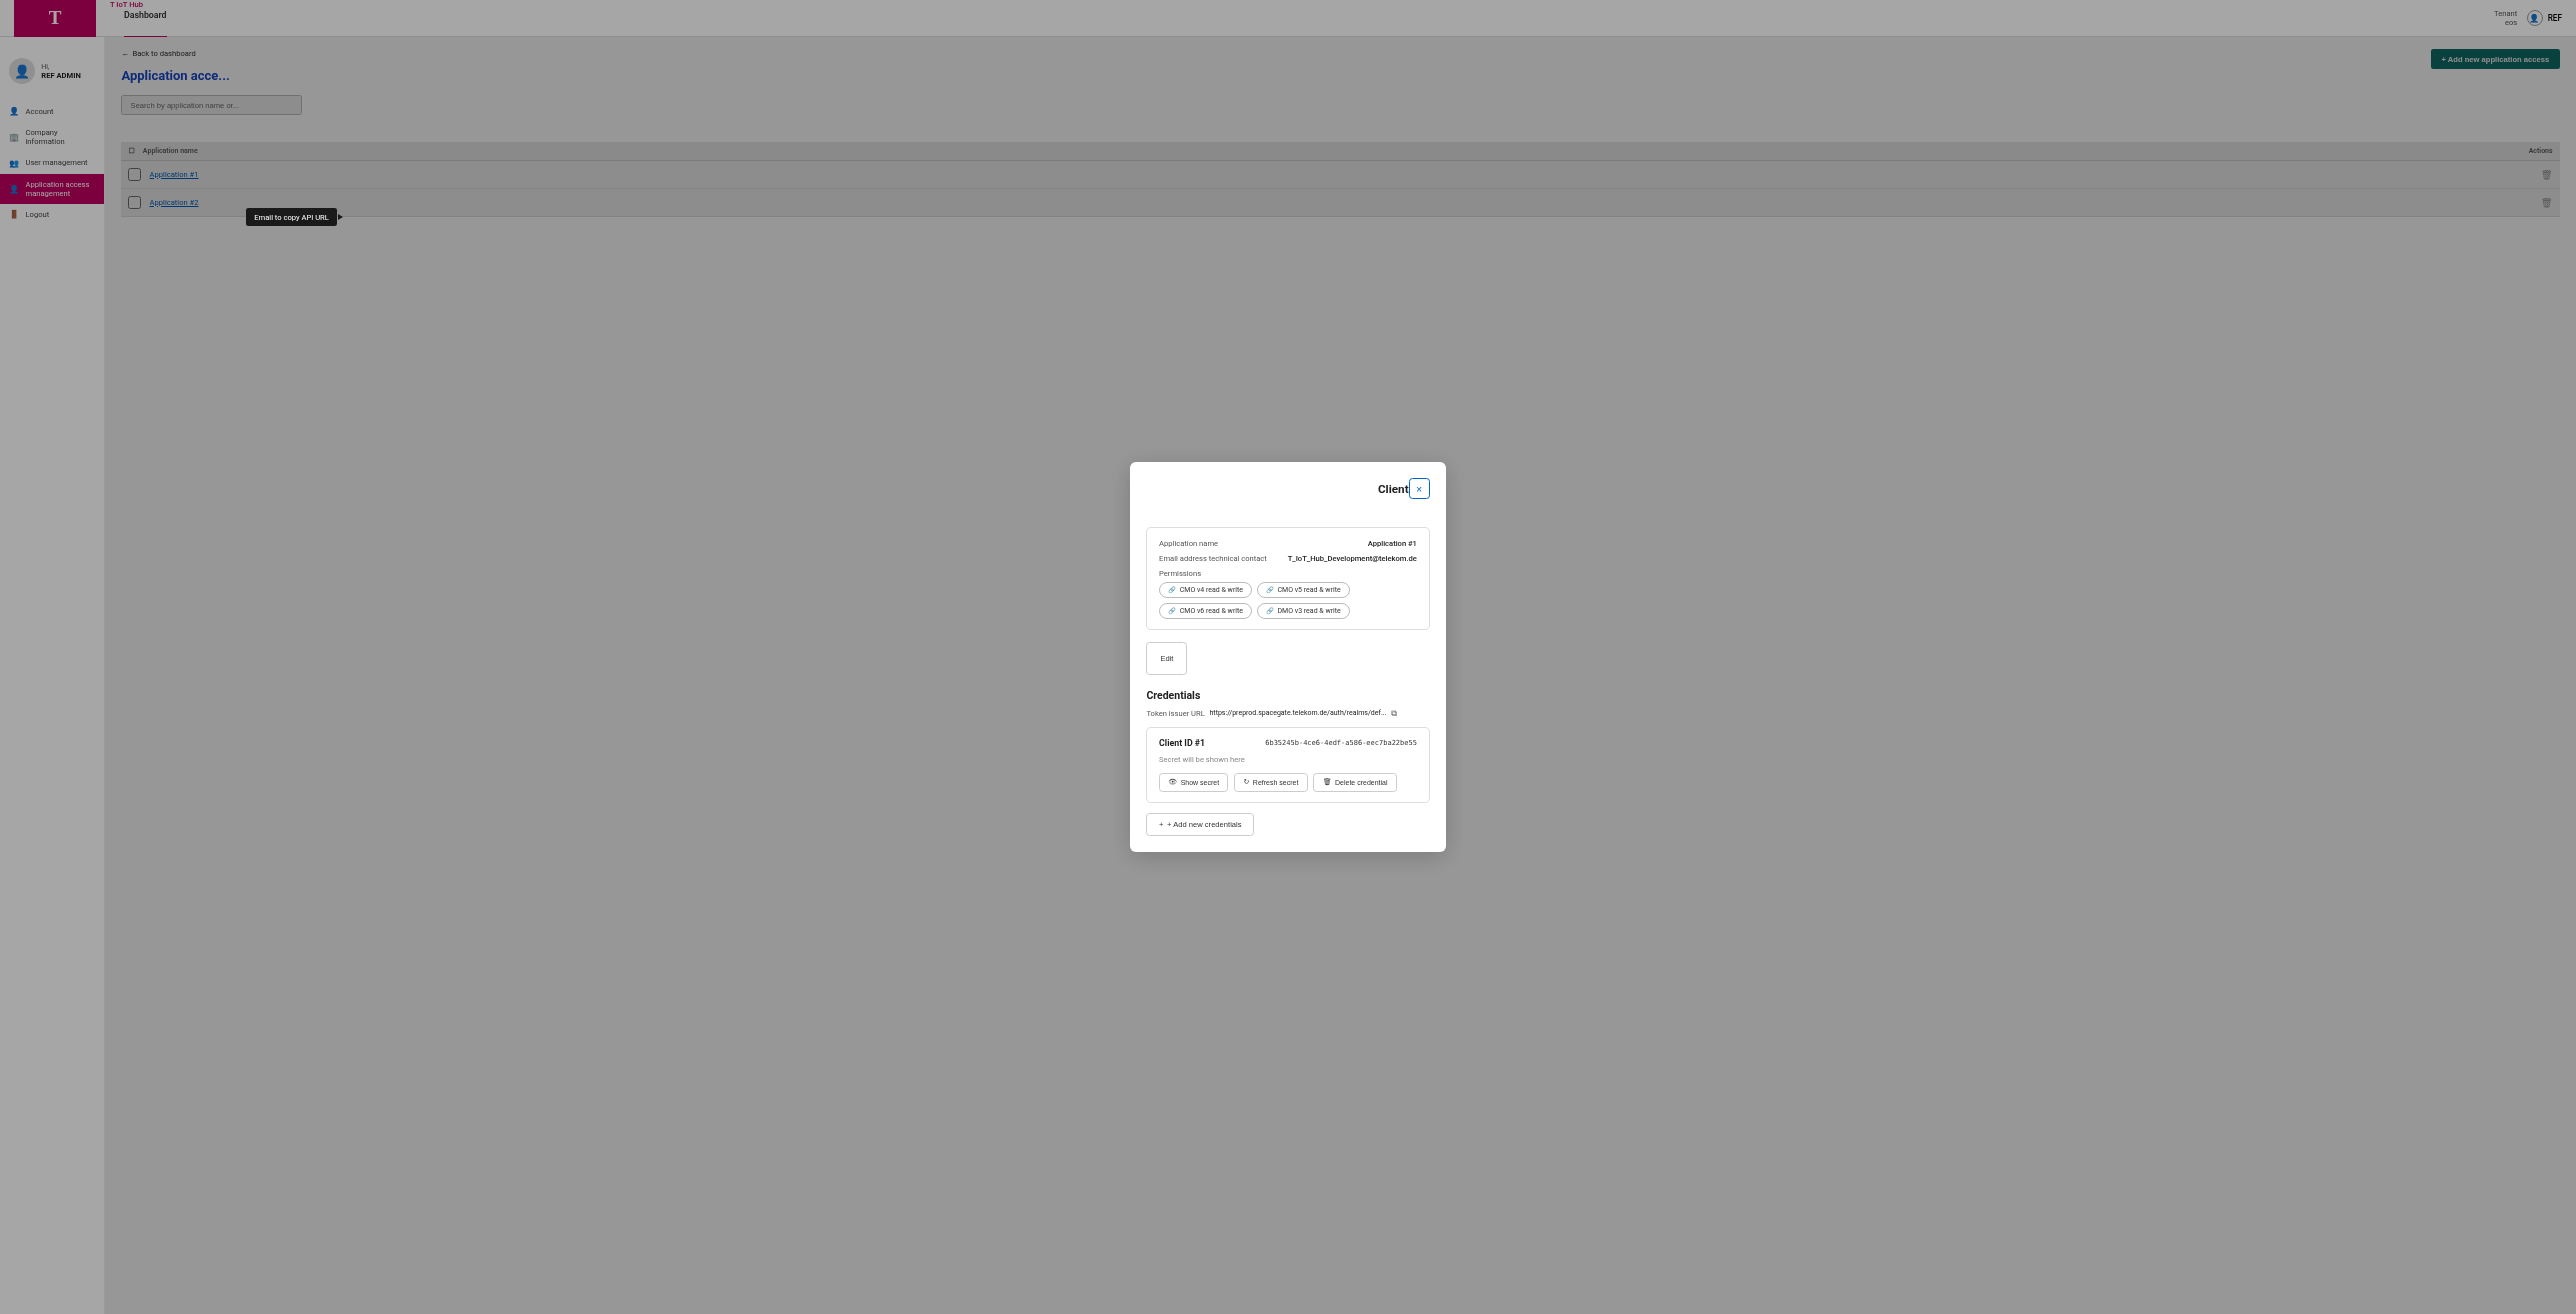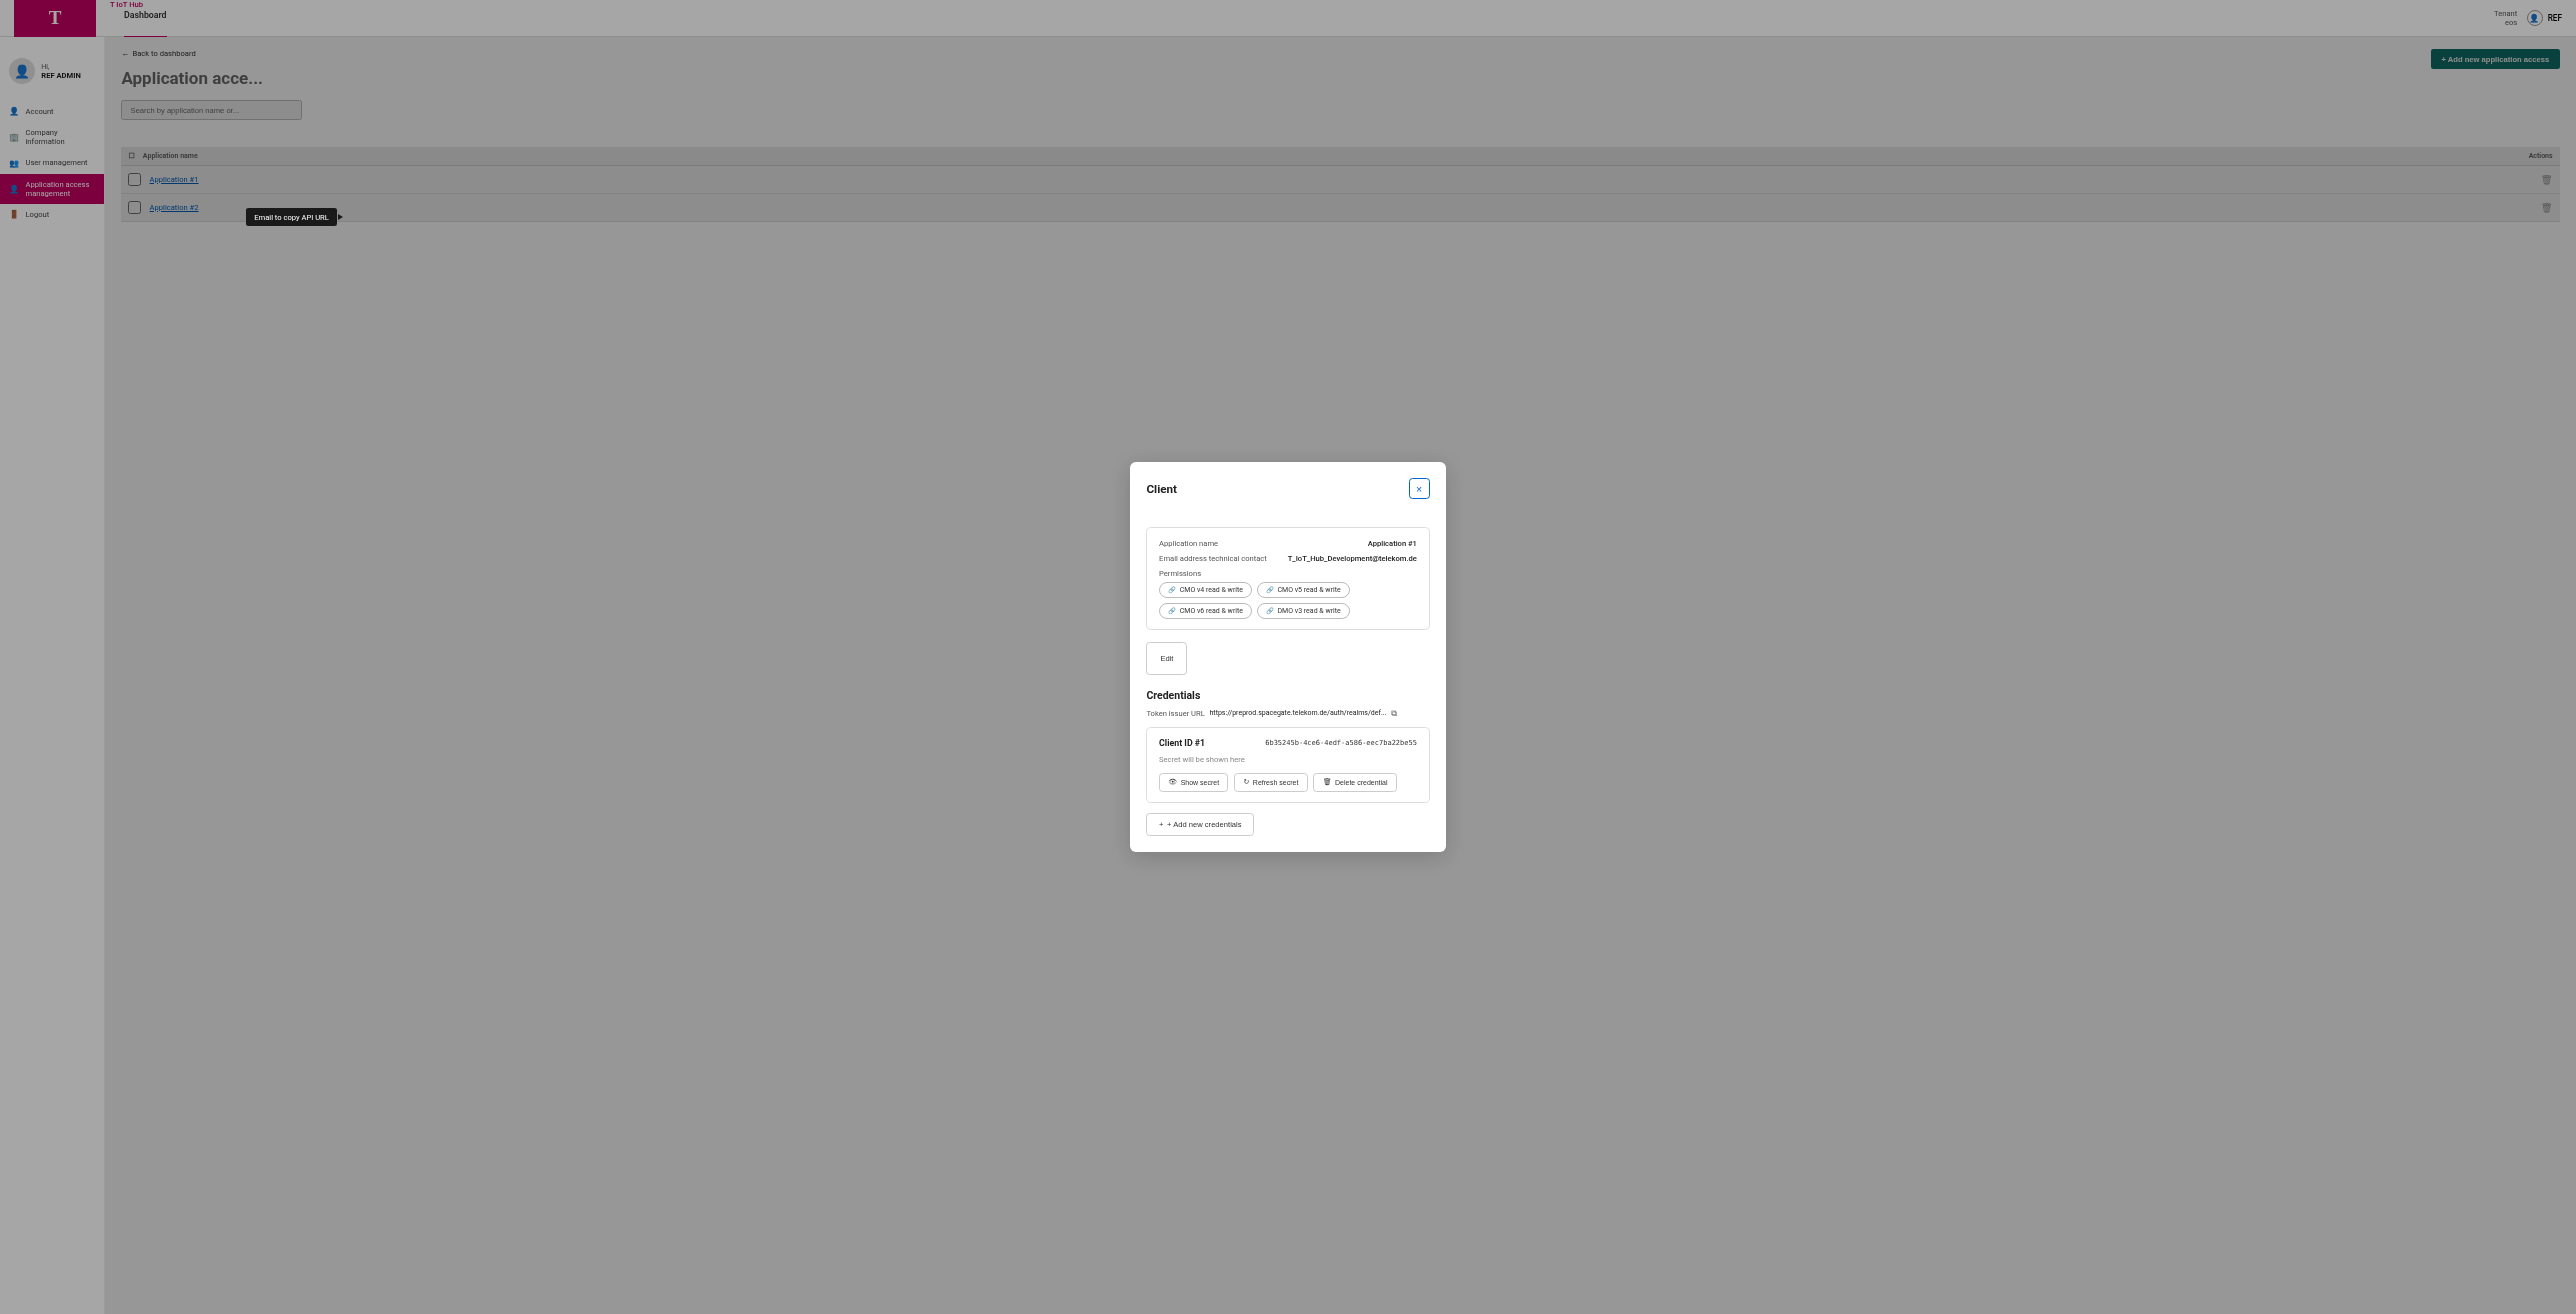--- a/index.html
+++ b/index.html
@@ -150,23 +150,23 @@
     .back-link {
       display: flex;
       align-items: center;
       gap: 3.5px;
       color: #333;
       font-size: 7.6px;
       margin-bottom: 10.5px;
       cursor: pointer;
     }
     .page-title {
-      font-size: 17px;
+      font-size: 13px;
       font-weight: 700;
-      color: #737373;
+      color: #1d4ed8;
       margin-bottom: 11.7px;
     }
     .search-bar {
       background: #fff;
       border: 0.6px solid #ccc;
       border-radius: 2.3px;
       padding: 4.7px 8.2px;
       width: 181px;
       font-size: 7.6px;
       color: #999;
@@ -239,21 +239,21 @@
       width: 316px;
       max-height: 90vh;
       overflow-y: auto;
       padding: 16.4px;
       position: relative;
       box-shadow: 0 4.7px 23.4px rgba(0,0,0,0.18);
     }
     .modal-header {
       display: flex;
       align-items: center;
-      justify-content: space-between;
+      justify-content: flex-end;
       margin-bottom: 28px;
     }
     .modal-title {
       font-size: 11.7px;
       font-weight: 700;
       color: #222;
     }
     .modal-close {
       width: 21px;
       height: 21px;

